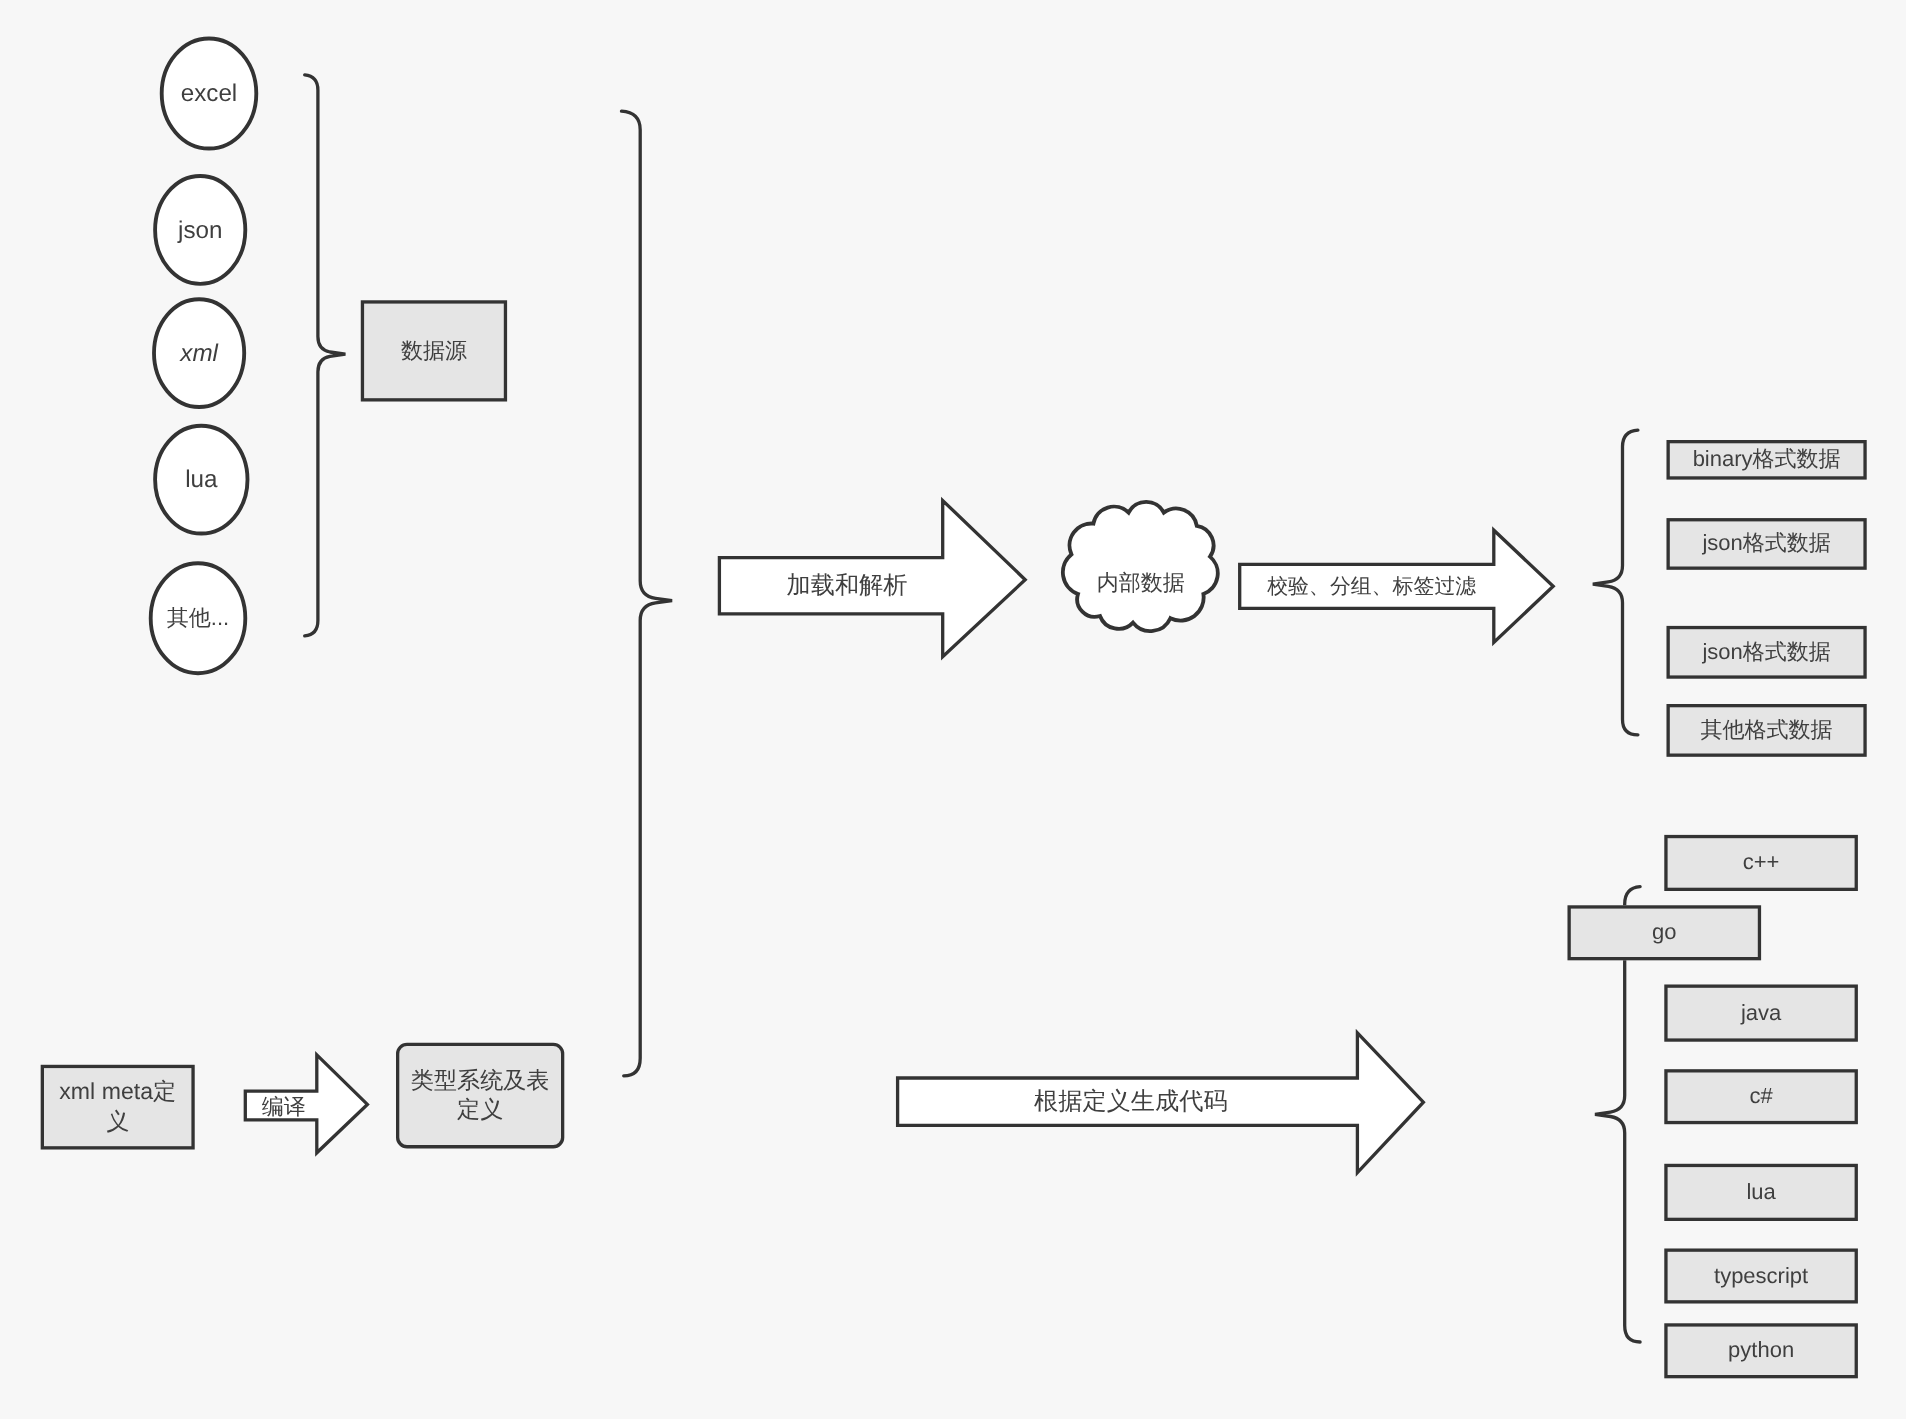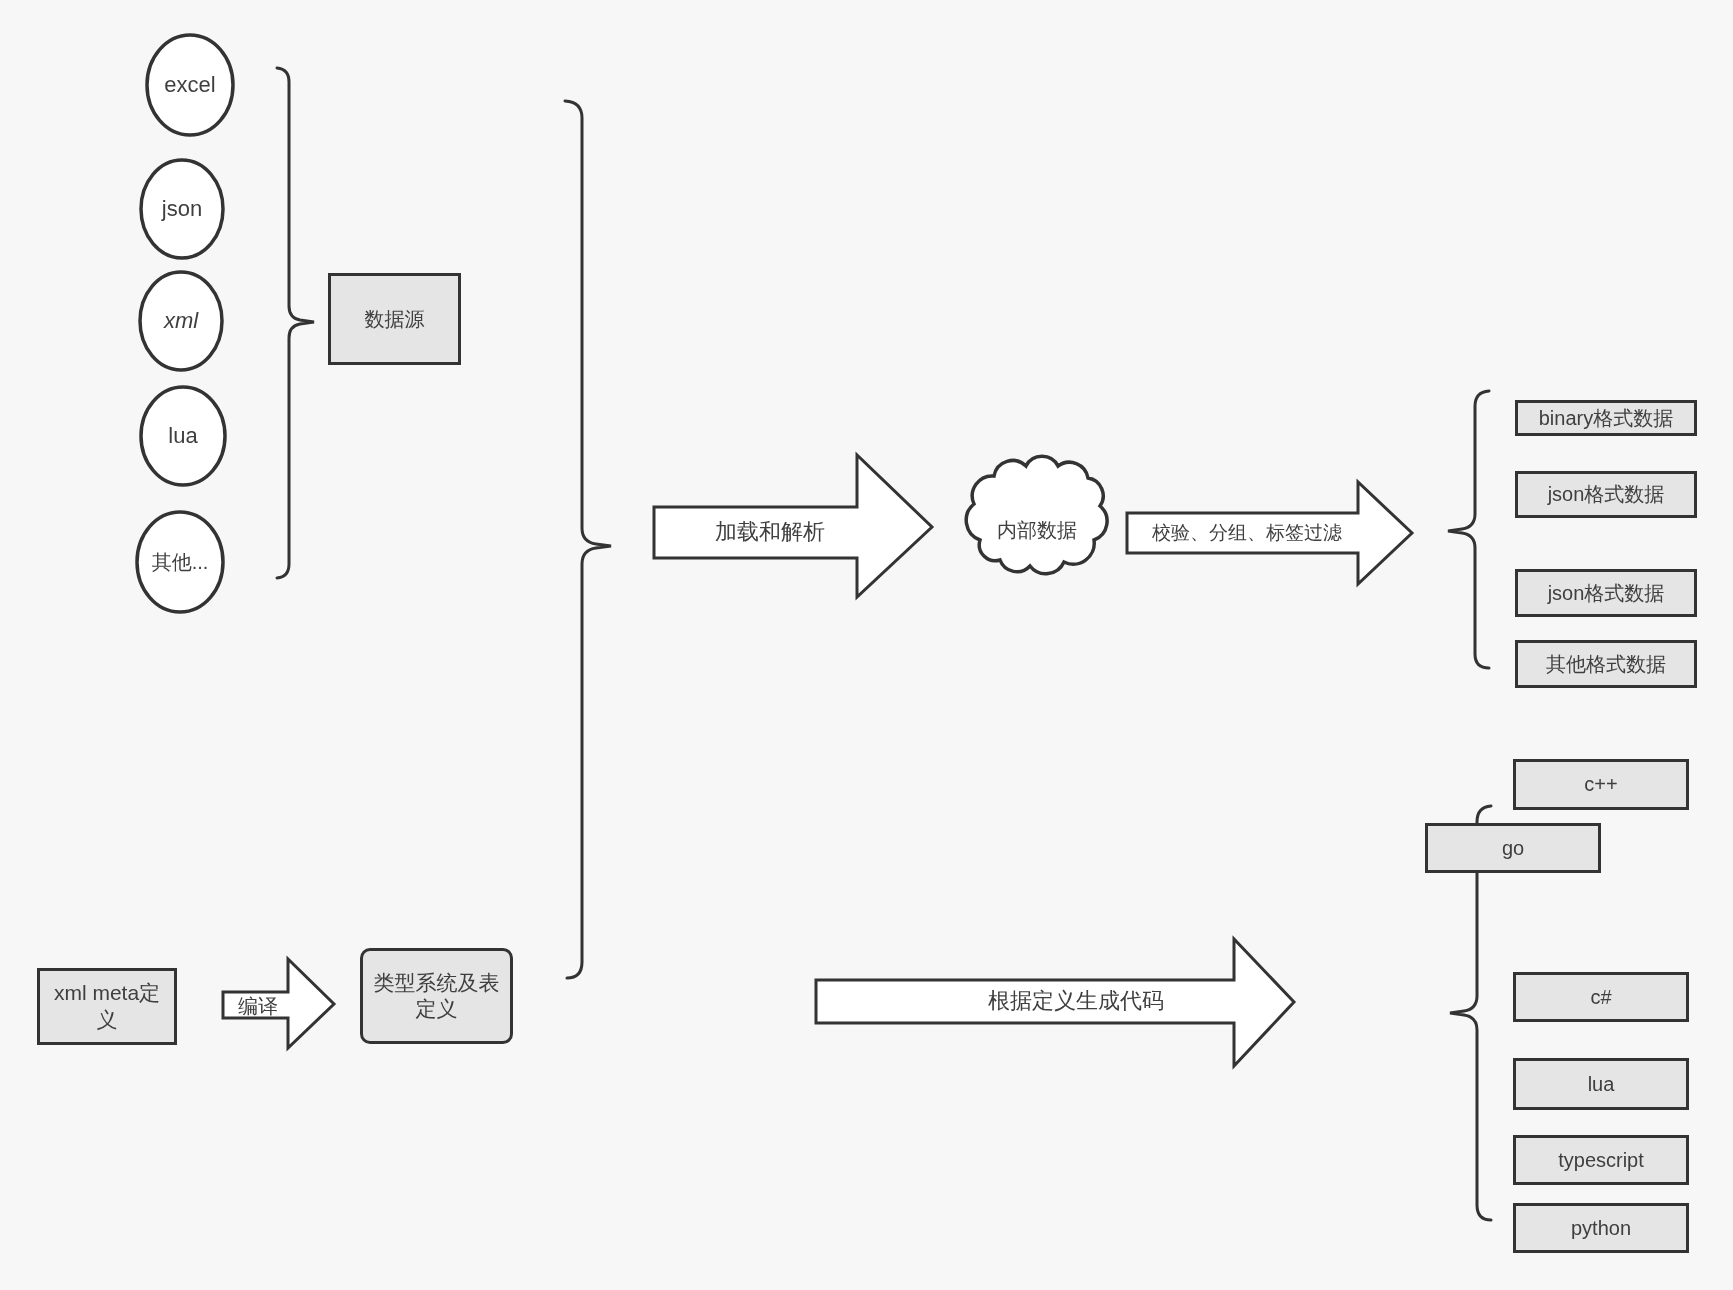--- a/index.html
+++ b/index.html
@@ -78,22 +78,23 @@
   <div class="box" style="left:1515px;top:368px;width:182px;height:36px;margin-top:32px;">binary格式数据</div>
   <div class="box" style="left:1515px;top:471px;width:182px;height:47px;">json格式数据</div>
   <div class="box" style="left:1515px;top:569px;width:182px;height:48px;">json格式数据</div>
   <div class="box" style="left:1515px;top:640px;width:182px;height:48px;">其他格式数据</div>
 
   <div class="box" style="left:37px;top:968px;width:140px;height:77px;font-size:21px;">xml meta定
 义</div>
   <div class="arrow-label" style="left:258px;top:1006px;font-size:20px;">编译</div>
   <div class="box rounded" style="left:360px;top:948px;width:153px;height:96px;font-size:21px;">类型系统及表
 定义</div>
-  <div class="arrow-label" style="left:1076px;top:1001px;font-size:22px;">根据定义生成代码</div>
+  <div class="arrow-label" style="left:1028px;top:1001px;font-size:22px;">根据定义生成代码</div>
 
   <div class="box" style="left:1513px;top:759px;width:176px;height:51px;">c++</div>
   <div class="box" style="left:1425px;top:823px;width:176px;height:50px;">go</div>
+  <div class="box" style="left:1513px;top:895px;width:176px;height:52px;">java</div>
   <div class="box" style="left:1513px;top:972px;width:176px;height:50px;">c#</div>
   <div class="box" style="left:1513px;top:1058px;width:176px;height:52px;">lua</div>
   <div class="box" style="left:1513px;top:1135px;width:176px;height:50px;">typescript</div>
   <div class="box" style="left:1513px;top:1203px;width:176px;height:50px;">python</div>
 
 </div>
 
 </body></html>

